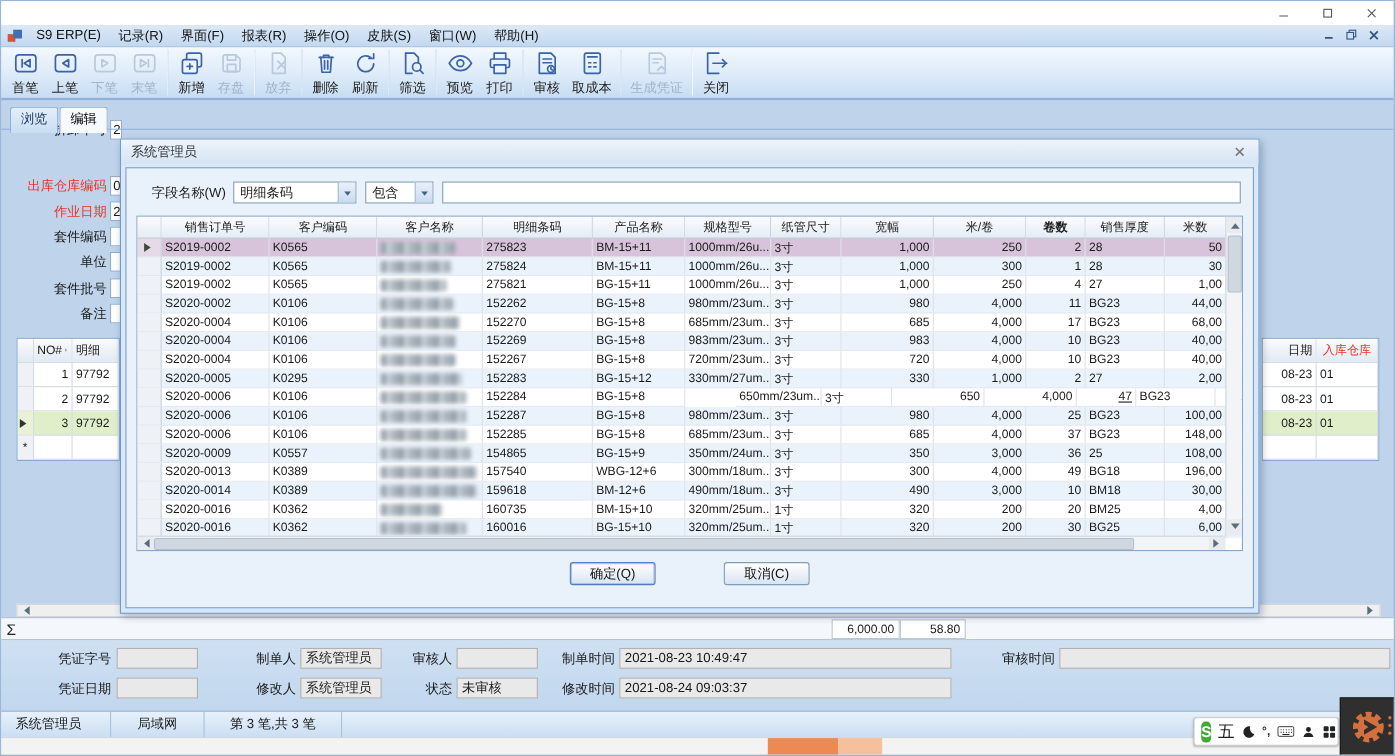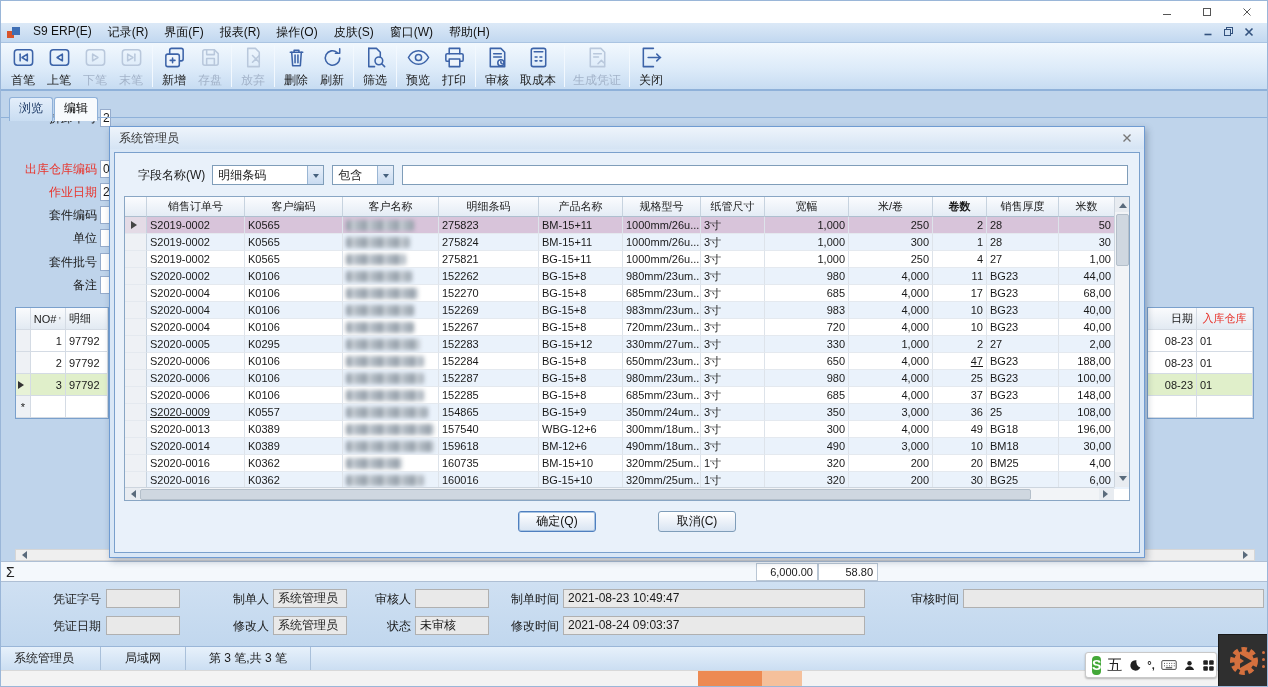--- a/index.html
+++ b/index.html
@@ -579,21 +579,21 @@
           </div>
           <div class="g-row">
             <div class="g-cell g-ind" style="width: 22px;"></div>
             <div class="g-cell" style="width: 98px;">S2020-0006</div>
             <div class="g-cell" style="width: 98px;">K0106</div>
             <div class="g-cell" style="width: 96px;">
               <div class="blur-block" style="width: 78px;"></div>
             </div>
             <div class="g-cell" style="width: 100px;">152284</div>
             <div class="g-cell" style="width: 84px;">BG-15+8</div>
-            <div class="g-cell" style="width: 78px;">650mm/23um...</div>
+            <div class="g-cell" style="width: 78px; margin-left: 46px;">650mm/23um...</div>
             <div class="g-cell" style="width: 64px;">3寸</div>
             <div class="g-cell r" style="width: 84px;">650</div>
             <div class="g-cell r" style="width: 84px;">4,000</div>
             <div class="g-cell r" style="width: 54px; text-decoration: underline;">47</div>
             <div class="g-cell" style="width: 72px;">BG23</div>
             <div class="g-cell r" style="width: 56px;">188,00</div>
           </div>
           <div class="g-row alt">
             <div class="g-cell g-ind" style="width: 22px;"></div>
             <div class="g-cell" style="width: 98px;">S2020-0006</div>
@@ -623,21 +623,21 @@
             <div class="g-cell" style="width: 78px;">685mm/23um...</div>
             <div class="g-cell" style="width: 64px;">3寸</div>
             <div class="g-cell r" style="width: 84px;">685</div>
             <div class="g-cell r" style="width: 84px;">4,000</div>
             <div class="g-cell r" style="width: 54px;">37</div>
             <div class="g-cell" style="width: 72px;">BG23</div>
             <div class="g-cell r" style="width: 56px;">148,00</div>
           </div>
           <div class="g-row alt">
             <div class="g-cell g-ind" style="width: 22px;"></div>
-            <div class="g-cell" style="width: 98px; text-decoration: underline;">S2020-0009</div>
+            <div class="g-cell" style="width: 98px;">S2020-0009</div>
             <div class="g-cell" style="width: 98px;">K0557</div>
             <div class="g-cell" style="width: 96px;">
               <div class="blur-block" style="width: 82px;"></div>
             </div>
             <div class="g-cell" style="width: 100px;">154865</div>
             <div class="g-cell" style="width: 84px;">BG-15+9</div>
             <div class="g-cell" style="width: 78px;">350mm/24um...</div>
             <div class="g-cell" style="width: 64px;">3寸</div>
             <div class="g-cell r" style="width: 84px;">350</div>
             <div class="g-cell r" style="width: 84px;">3,000</div>

